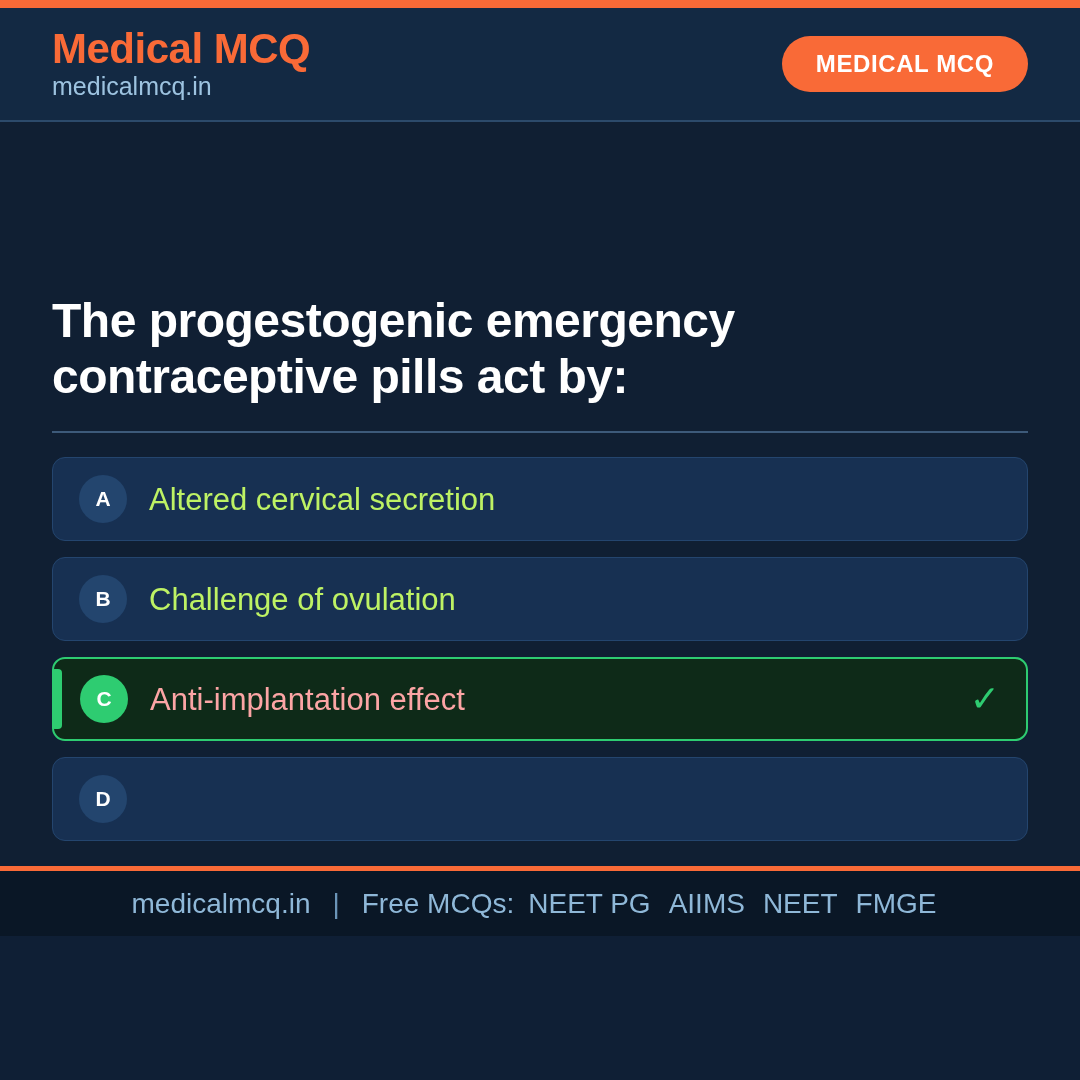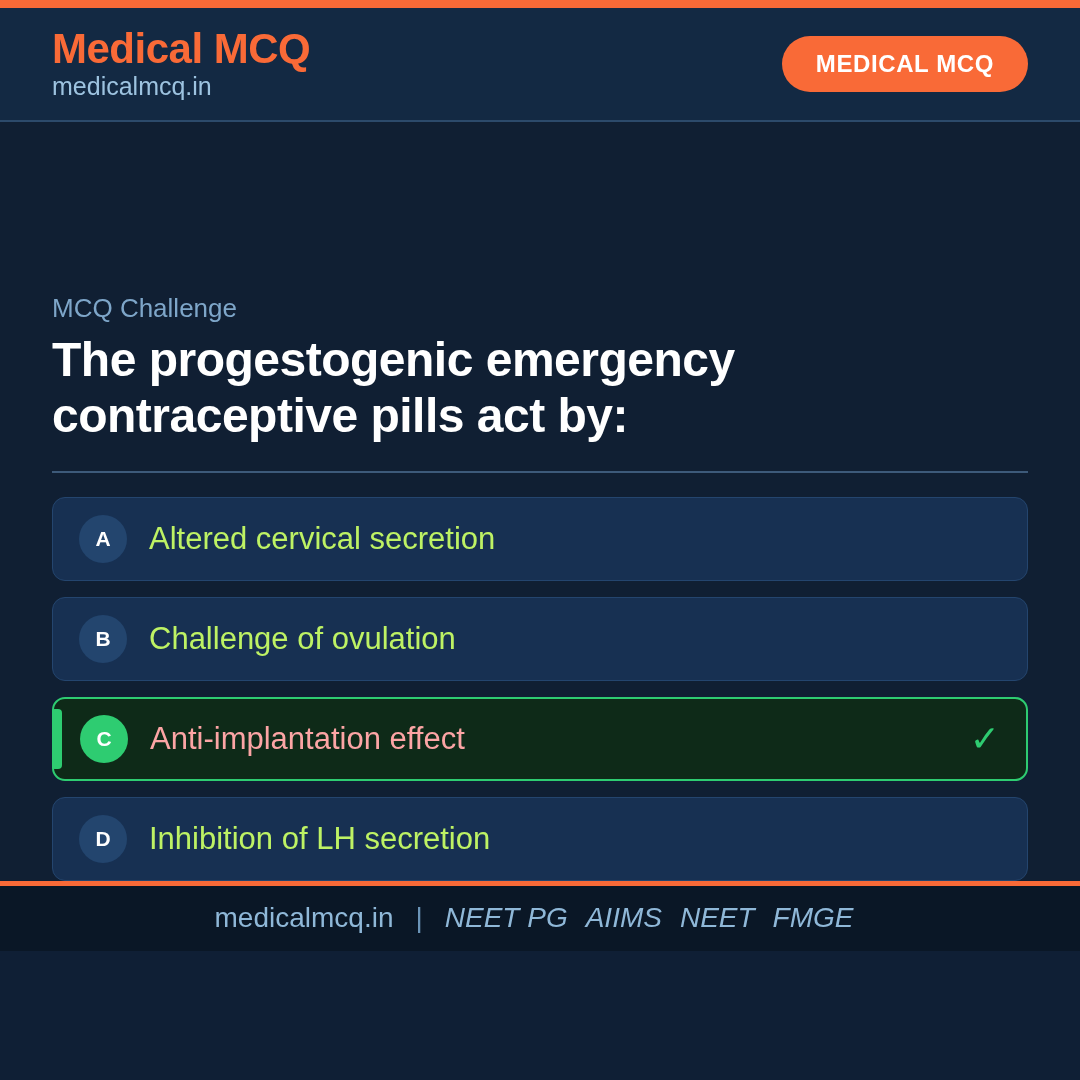--- a/index.html
+++ b/index.html
@@ -206,42 +206,41 @@
     align-items: center;
     gap: 0;
     font-size: 28px;
     color: #8fb8d8;
     white-space: nowrap;
   }
 
   .footer-site { margin-right: 22px; }
   .footer-sep  { margin-right: 22px; color: #6b95b8; }
   .footer-label { margin-right: 14px; }
-  .footer-exam { margin-right: 18px; font-style: italic; }
+  .footer-exam { margin-right: 18px; }
   .footer-exam:last-child { margin-right: 12px; }
 </style>
 </head>
 <body>
 
 <div class="page">
 
   <div class="top-accent"></div>
 
   <div class="header">
     <div class="brand-block">
       <div class="brand-title">Medical MCQ</div>
       <div class="brand-url">medicalmcq.in</div>
     </div>
     <div class="badge-pill">MEDICAL MCQ</div>
   </div>
 
   <div class="main">
 
     <div class="question-block">
-      <div class="eyebrow">MCQ Challenge</div>
       <div class="question-title">The progestogenic emergency contraceptive pills act by:</div>
     </div>
 
     <div class="divider"></div>
 
     <div class="options">
 
       <div class="option">
         <div class="option-badge">A</div>
         <div class="option-text">Altered cervical secretion</div>
@@ -256,31 +255,31 @@
 
       <div class="option correct">
         <div class="accent-bar"></div>
         <div class="option-badge">C</div>
         <div class="option-text">Anti-implantation effect</div>
         <div class="option-check">✓</div>
       </div>
 
       <div class="option">
         <div class="option-badge">D</div>
-        <div class="option-text">Inhibition of LH secretion</div>
         <div class="option-check"></div>
       </div>
 
     </div>
   </div>
 
   <div class="footer">
     <div class="footer-inner">
       <span class="footer-site">medicalmcq.in</span>
       <span class="footer-sep">|</span>
+      <span class="footer-label">Free MCQs:</span>
       <span class="footer-exam">NEET PG</span>
       <span class="footer-exam">AIIMS</span>
       <span class="footer-exam">NEET</span>
       <span class="footer-exam">FMGE</span>
     </div>
   </div>
 
 </div>
 
 </body></html>

